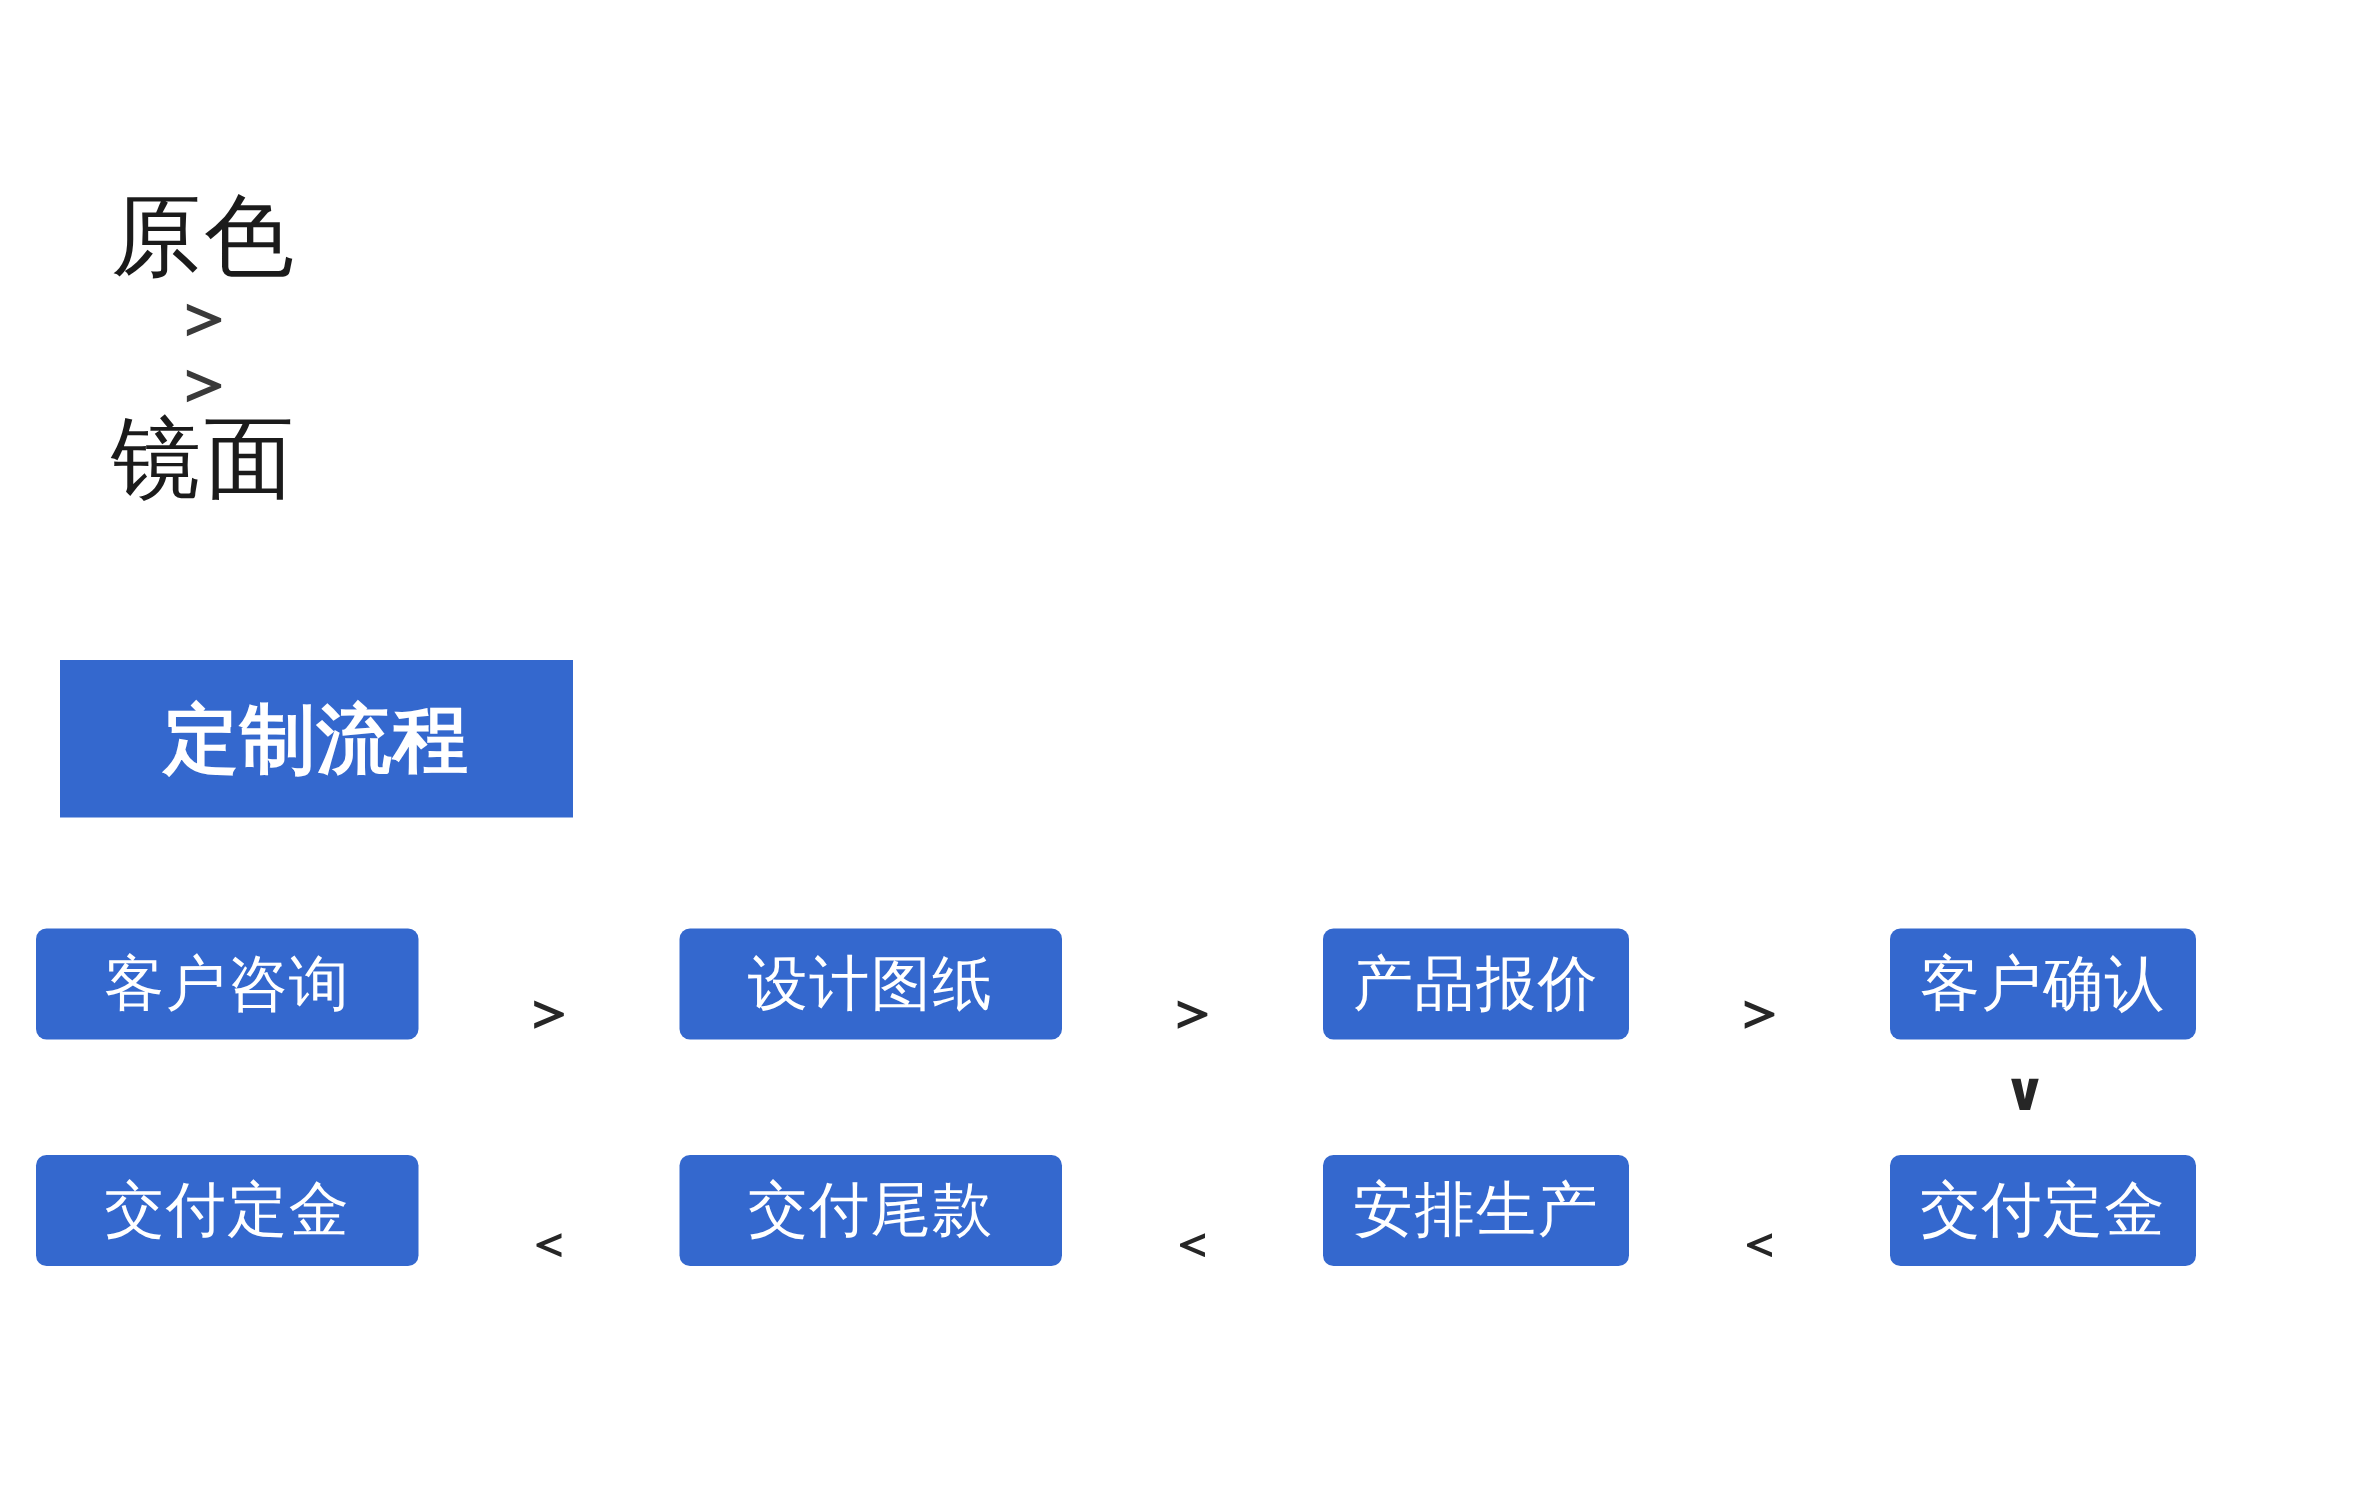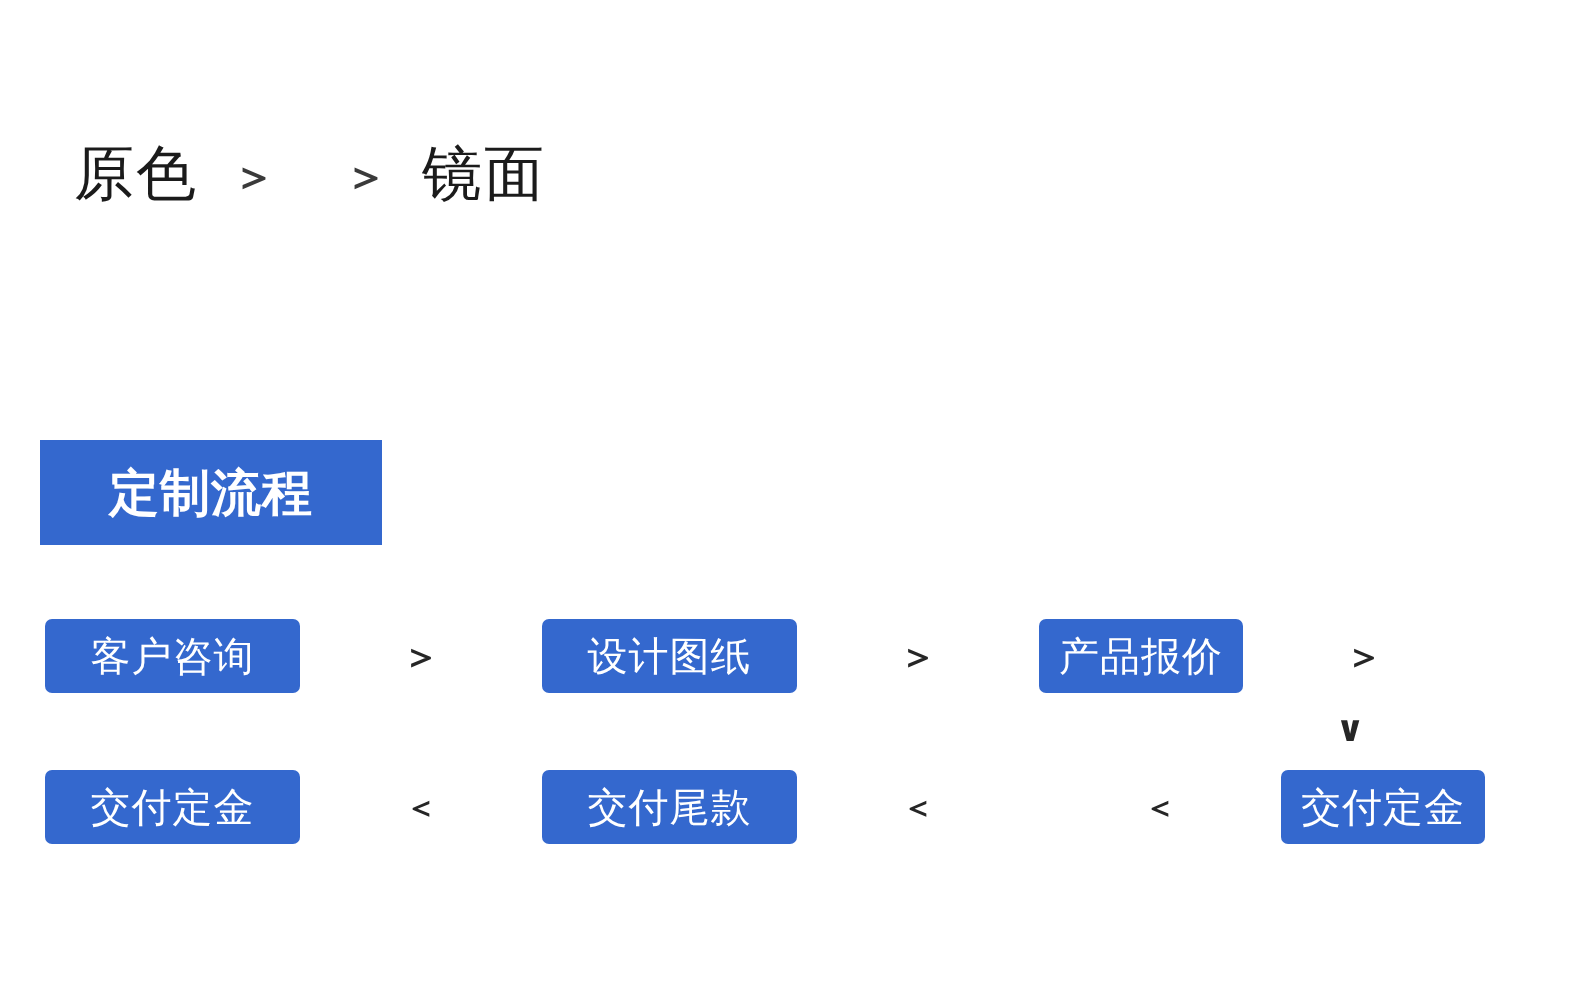--- a/index.html
+++ b/index.html
@@ -16,20 +16,21 @@
   }
 
   
   #finish-row {
     position: absolute;
     left: 74px;
     top: 128px;
     display: flex;
     align-items: center;
     height: 92px;
+    flex-direction: column;
   }
   .finish-label {
     font-size: 60px;
     line-height: 1;
     color: #1b1b1b;
     letter-spacing: 2px;
     white-space: nowrap;
   }
   .finish-sep {
     font-size: 44px;
@@ -59,25 +60,25 @@
     font-size: 50px;
     font-weight: bold;
     line-height: 1;
     letter-spacing: 1px;
     white-space: nowrap;
   }
 
   
   .flow-row {
     position: absolute;
-    left: 45px;
+    left: 24px;
     width: 1440px;
     height: 74px;
     display: flex;
-    align-items: center;
+    align-items: flex-end;
   }
   #flow-row-1 { top: 619px; }
   #flow-row-2 { top: 770px; }
 
   .flow-box {
     background: #3468ce;
     border-radius: 7px;
     height: 74px;
     display: flex;
     align-items: center;
@@ -146,30 +147,36 @@
   </div>
   <div class="flow-arrow">＞</div>
   <div class="flow-box w-255">
     <span class="flow-text">设计图纸</span>
   </div>
   <div class="flow-arrow">＞</div>
   <div class="flow-box w-256">
     <span class="flow-text">产品报价</span>
   </div>
   <div class="flow-arrow">＞</div>
+  <div class="flow-box w-256">
+    <span class="flow-text">客户确认</span>
+  </div>
 </div>
 
 <div id="flow-connector">∨</div>
 
 <div class="flow-row" id="flow-row-2">
   <div class="flow-box w-255">
     <span class="flow-text">交付定金</span>
   </div>
   <div class="flow-arrow">＜</div>
   <div class="flow-box w-255">
     <span class="flow-text">交付尾款</span>
   </div>
   <div class="flow-arrow">＜</div>
+  <div class="flow-box w-256">
+    <span class="flow-text">安排生产</span>
+  </div>
   <div class="flow-arrow">＜</div>
   <div class="flow-box w-256">
     <span class="flow-text">交付定金</span>
   </div>
 </div>
 
 </body></html>

